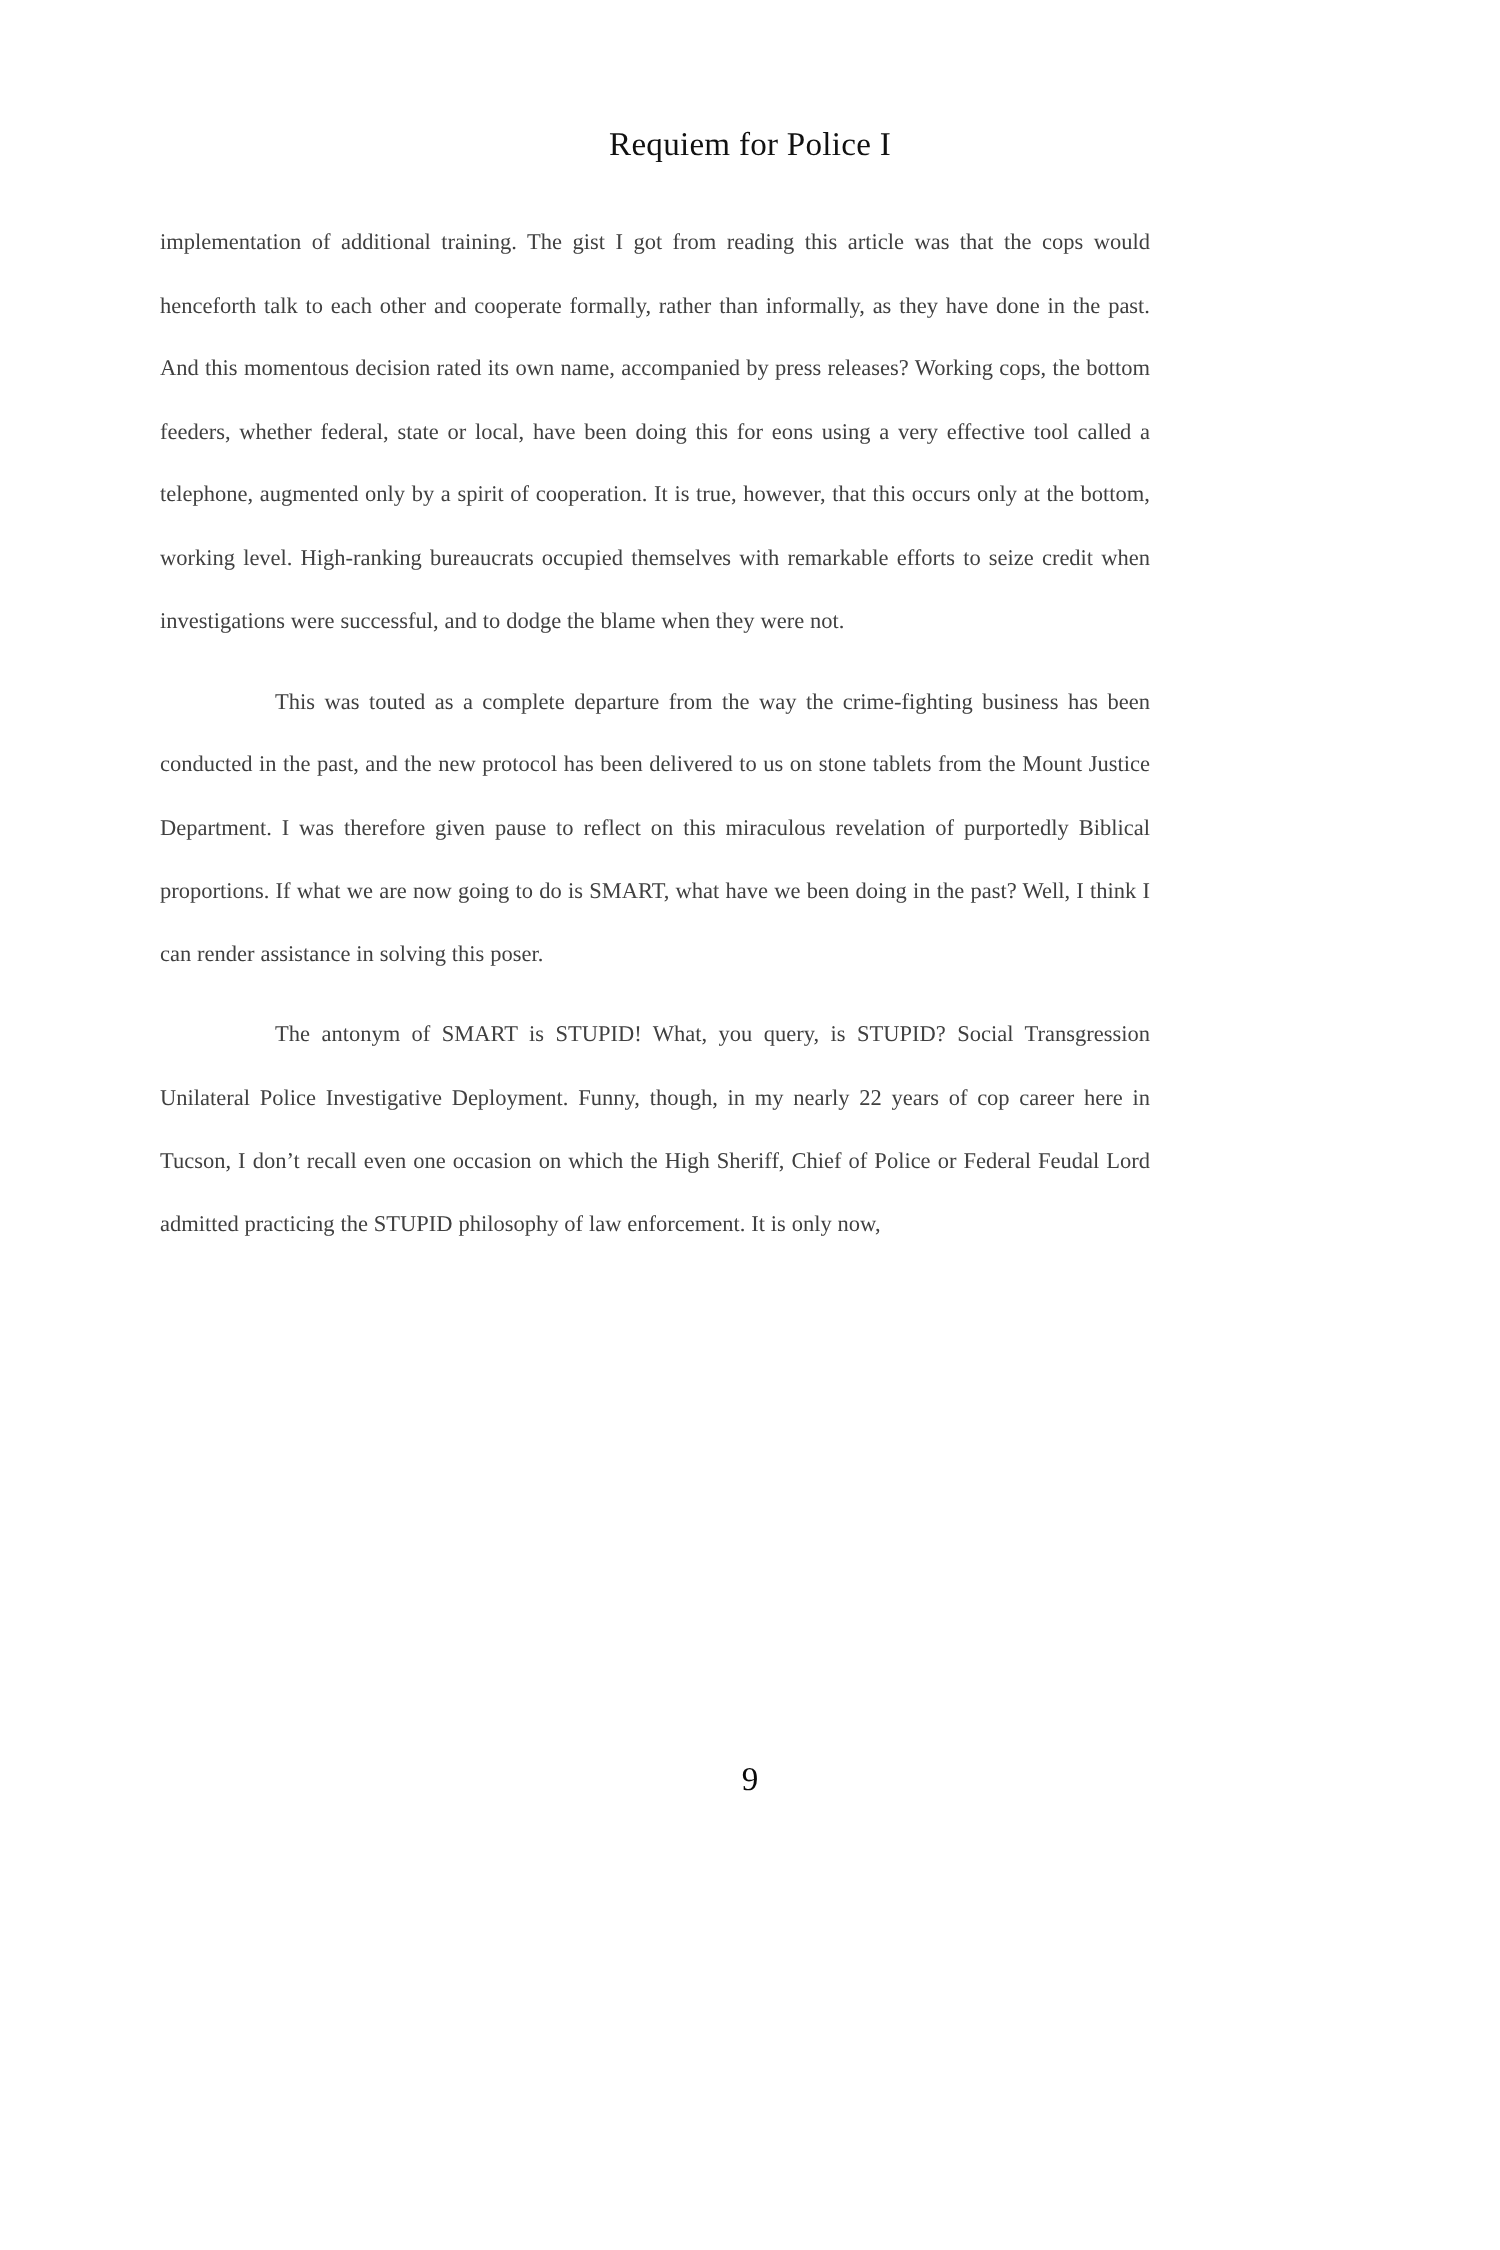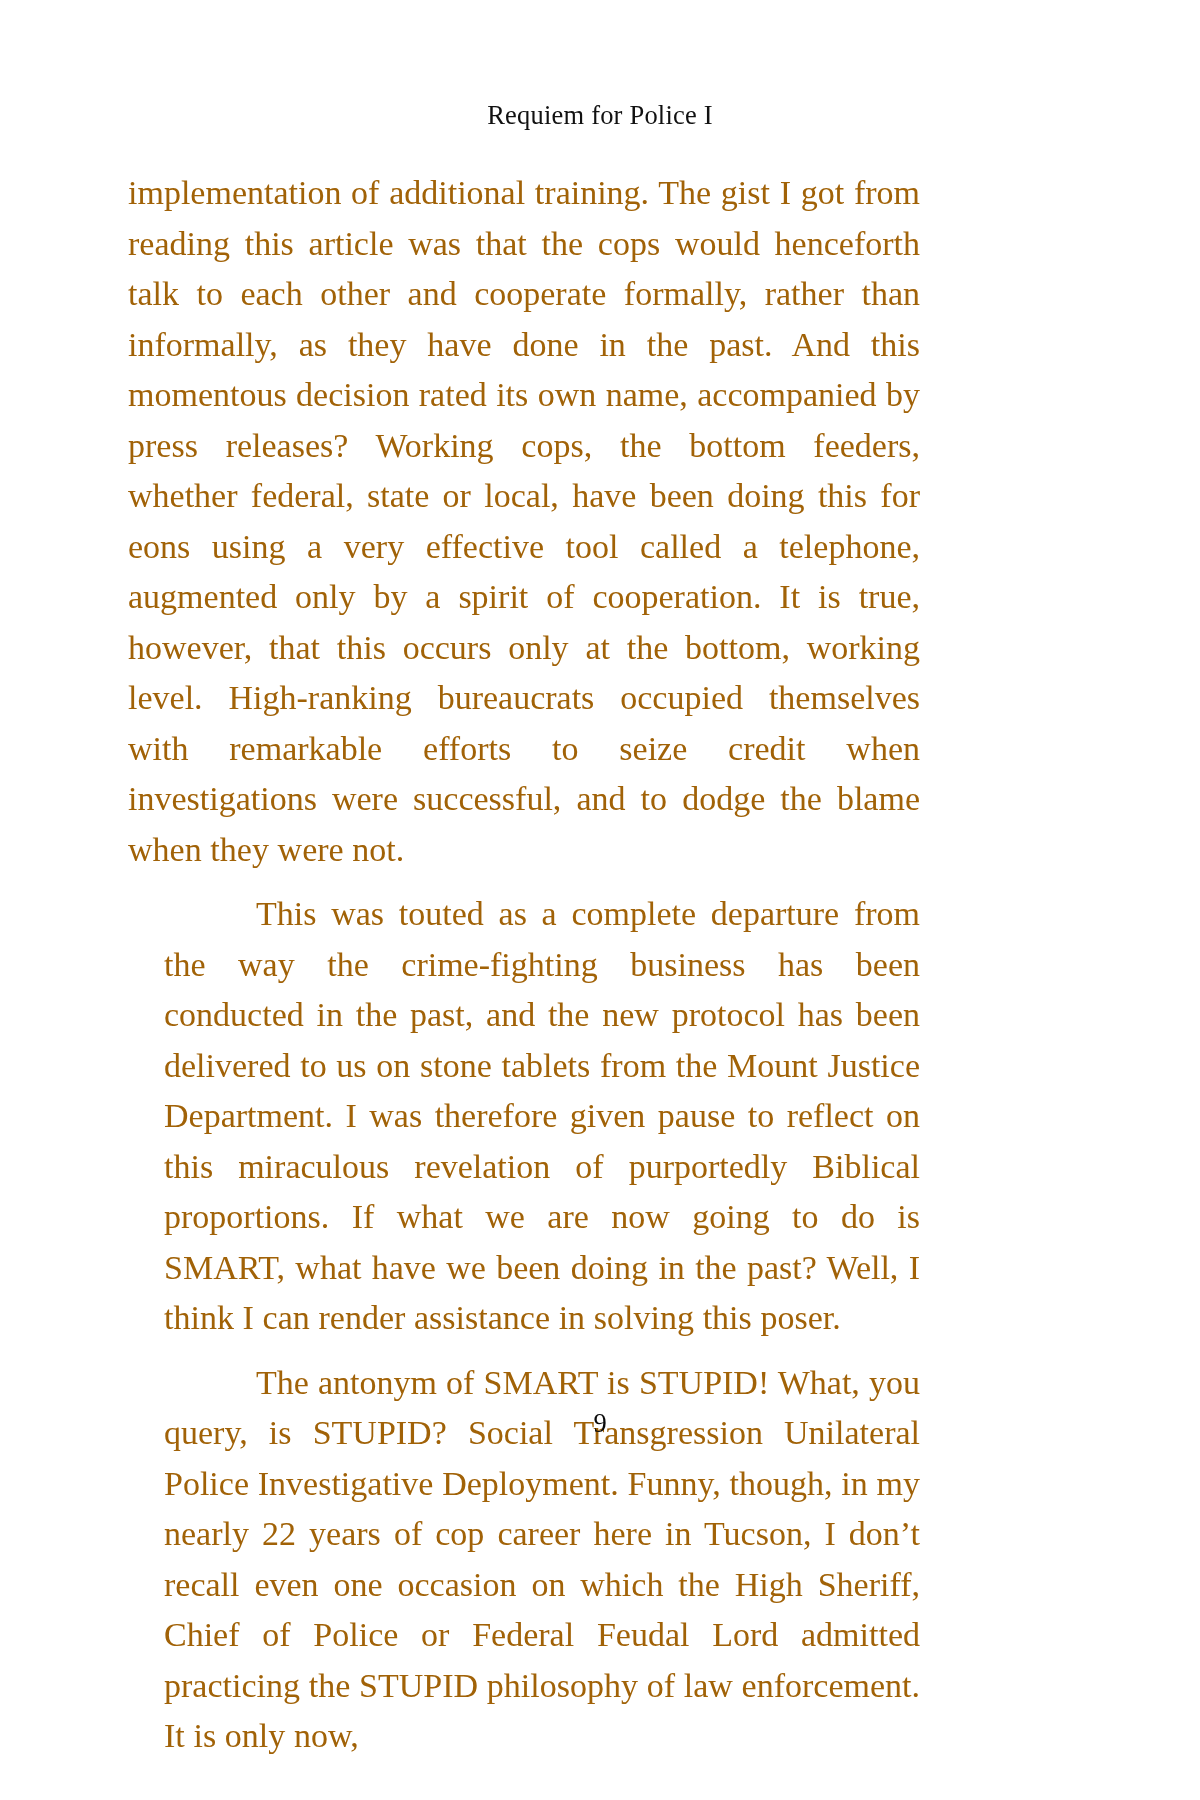--- a/index.html
+++ b/index.html
@@ -32,30 +32,29 @@
     position: absolute;
     top: 168px;
     left: 128px;
     width: 792px;
   }
   p.para {
     margin: 0;
     padding: 0;
     text-align: justify;
     text-justify: inter-word;
-    font-size: 34px;
+    font-size: 18px;
     line-height: 50.5px;
-    color: #a16207;
+    color: #404040;
     hyphens: none;
     -webkit-hyphens: none;
     word-spacing: 0.2px;
   }
   p.para.indent {
     text-indent: 92px;
-    margin-left: 36px;
   }
   p.para + p.para {
     margin-top: 14px;
   }
   .folio {
     position: absolute;
     top: 1408px;
     left: 0;
     width: 1200px;
     text-align: center;

